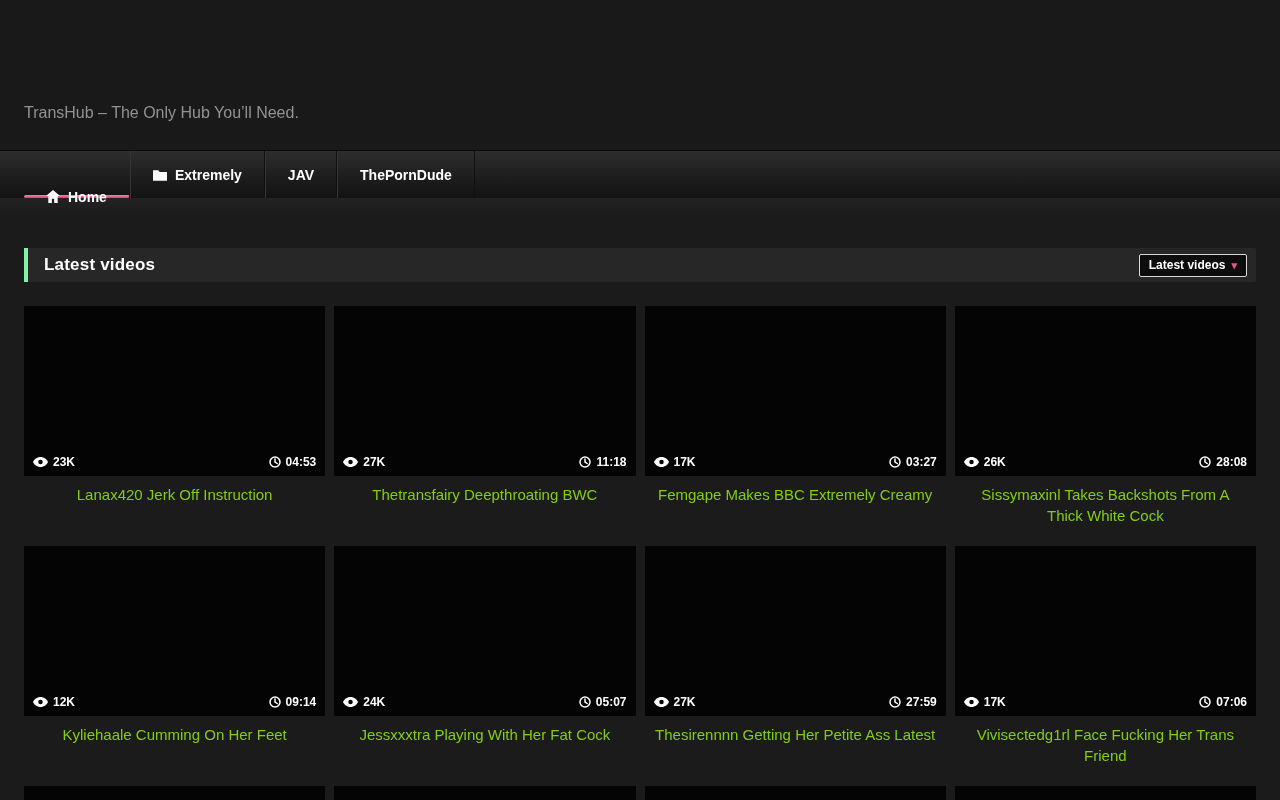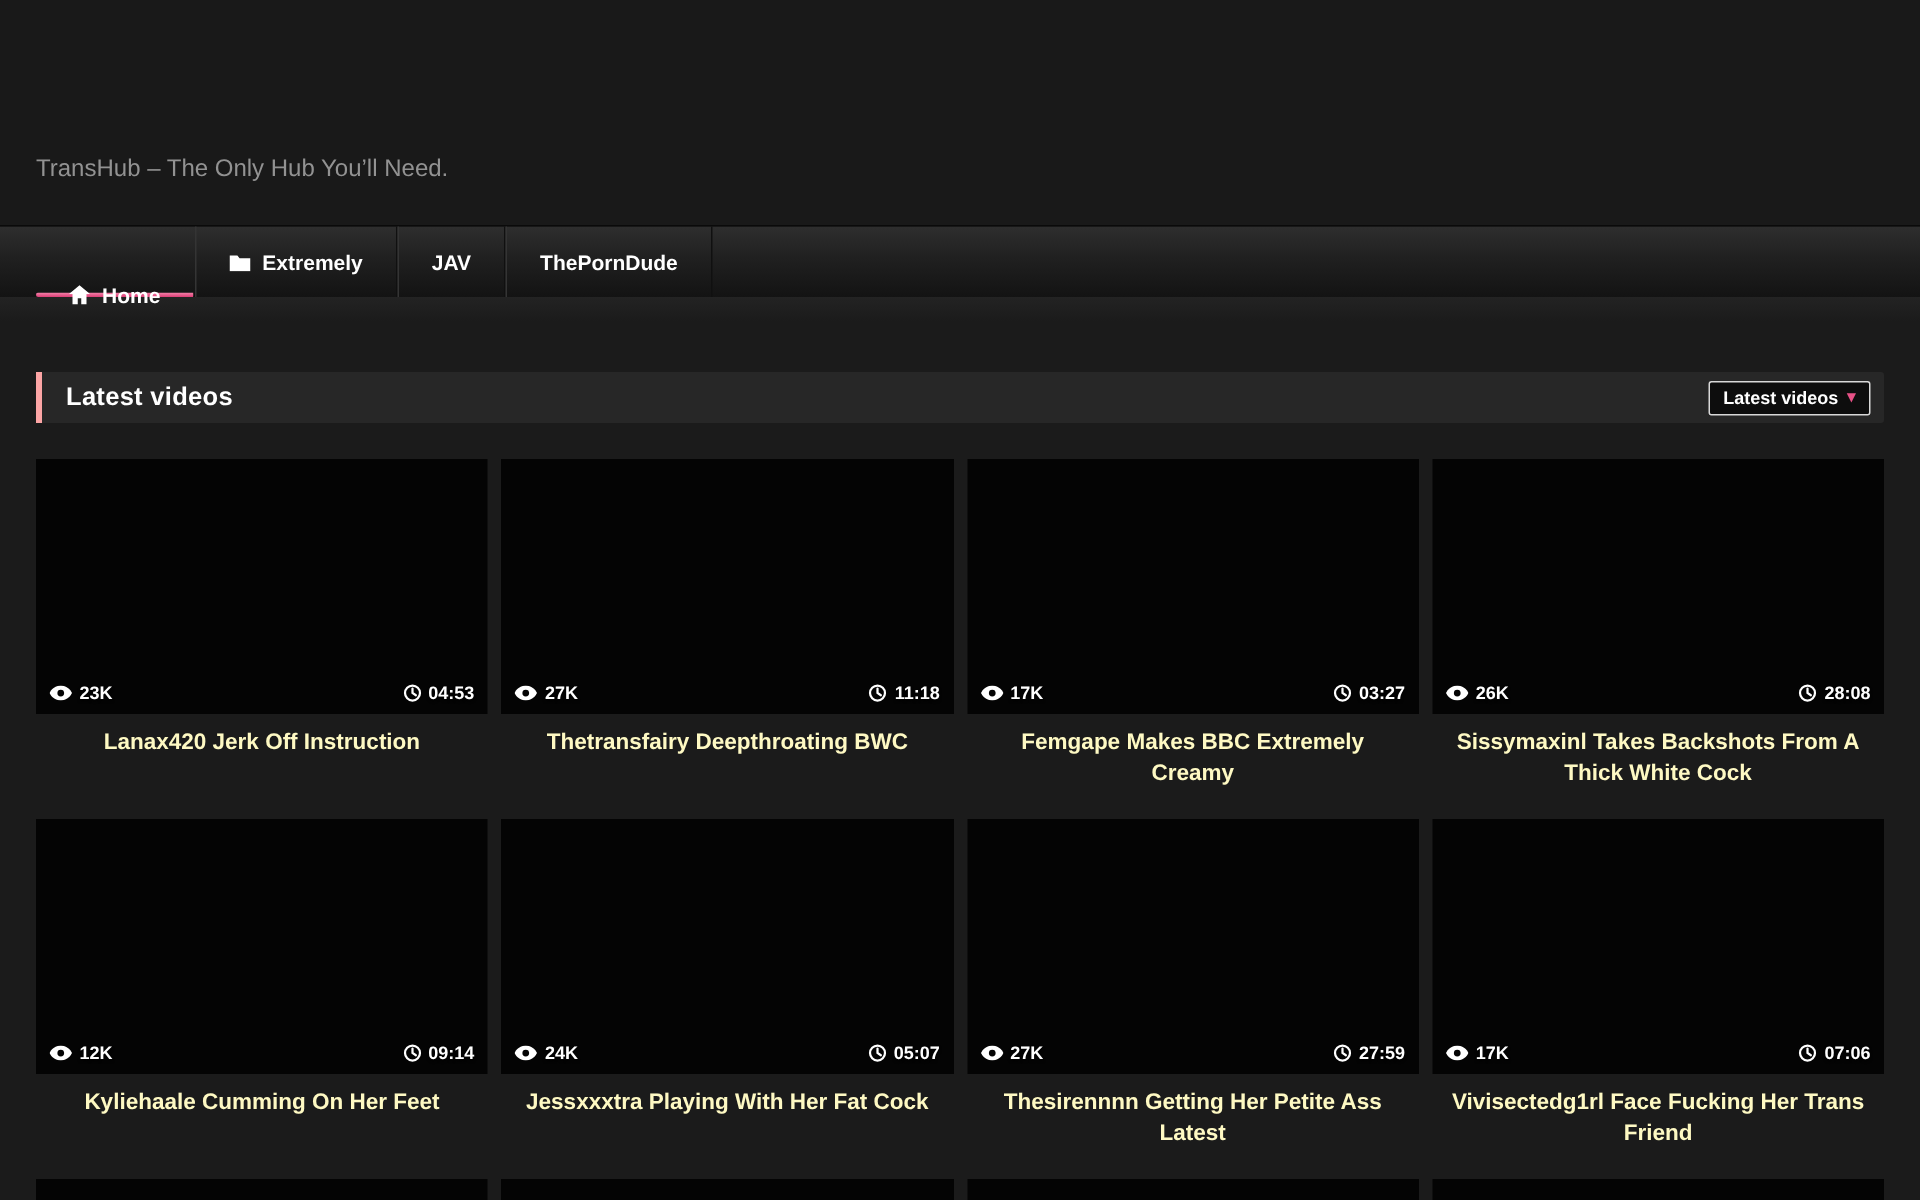--- a/index.html
+++ b/index.html
@@ -46,21 +46,21 @@
     background:linear-gradient(180deg,#f584ab 0%, #e9558а 50%, #d93a72 100%);
     background:linear-gradient(180deg,#f584ab 0%, #db3d75 100%);
     border-radius:2px; border-left:none;
   }
   .nav-icon { display:flex; align-items:center; }
   .nav-shadow { height:16px; background:linear-gradient(180deg,#232323 0%, #1b1b1b 100%); }
 
   
   .section-bar {
     margin:34px 24px 0; height:34px;
-    background:#272727; border-left:4px solid #fca5a5; border-radius:0 2px 2px 0;
+    background:#272727; border-left:4px solid #86efac; border-radius:0 2px 2px 0;
     display:flex; align-items:center; justify-content:space-between;
     padding:0 9px 0 16px;
   }
   .section-title { color:#fff; font-size:17px; font-weight:bold; letter-spacing:.2px; }
   .sort-btn {
     display:inline-flex; align-items:center; gap:6px;
     height:23px; padding:0 9px; cursor:pointer;
     background:#0d0d0d; border:1px solid #d8d8d8; border-radius:2px;
     color:#fff; font-size:12px; font-weight:bold;
     font-family:"Liberation Sans", sans-serif;
@@ -77,22 +77,22 @@
   .thumb { position:relative; height:170px; background:#040404;text-decoration:underline; }
   .meta {
     position:absolute; left:9px; right:9px; bottom:7px;
     display:flex; justify-content:space-between; align-items:center;
     font-size:12px; font-weight:bold; color:#fff;
     text-shadow:0 1px 2px rgba(0,0,0,.9);
   }
   .meta-item { display:flex; align-items:center; gap:5px; }
   .title {
     margin-top:8px; padding:0 10px;
-    text-align:center; color:#fef9c3;
-    font-size:15px; font-weight:bold; line-height:21px;
+    text-align:center; color:#84cc16;
+    font-size:15px; font-weight:normal; line-height:21px;
   }
 </style>
 </head>
 <body>
 
 <div class="page">
 
   <header class="header">
     <div class="tagline">TransHub – The Only Hub You’ll Need.</div>
   </header>

